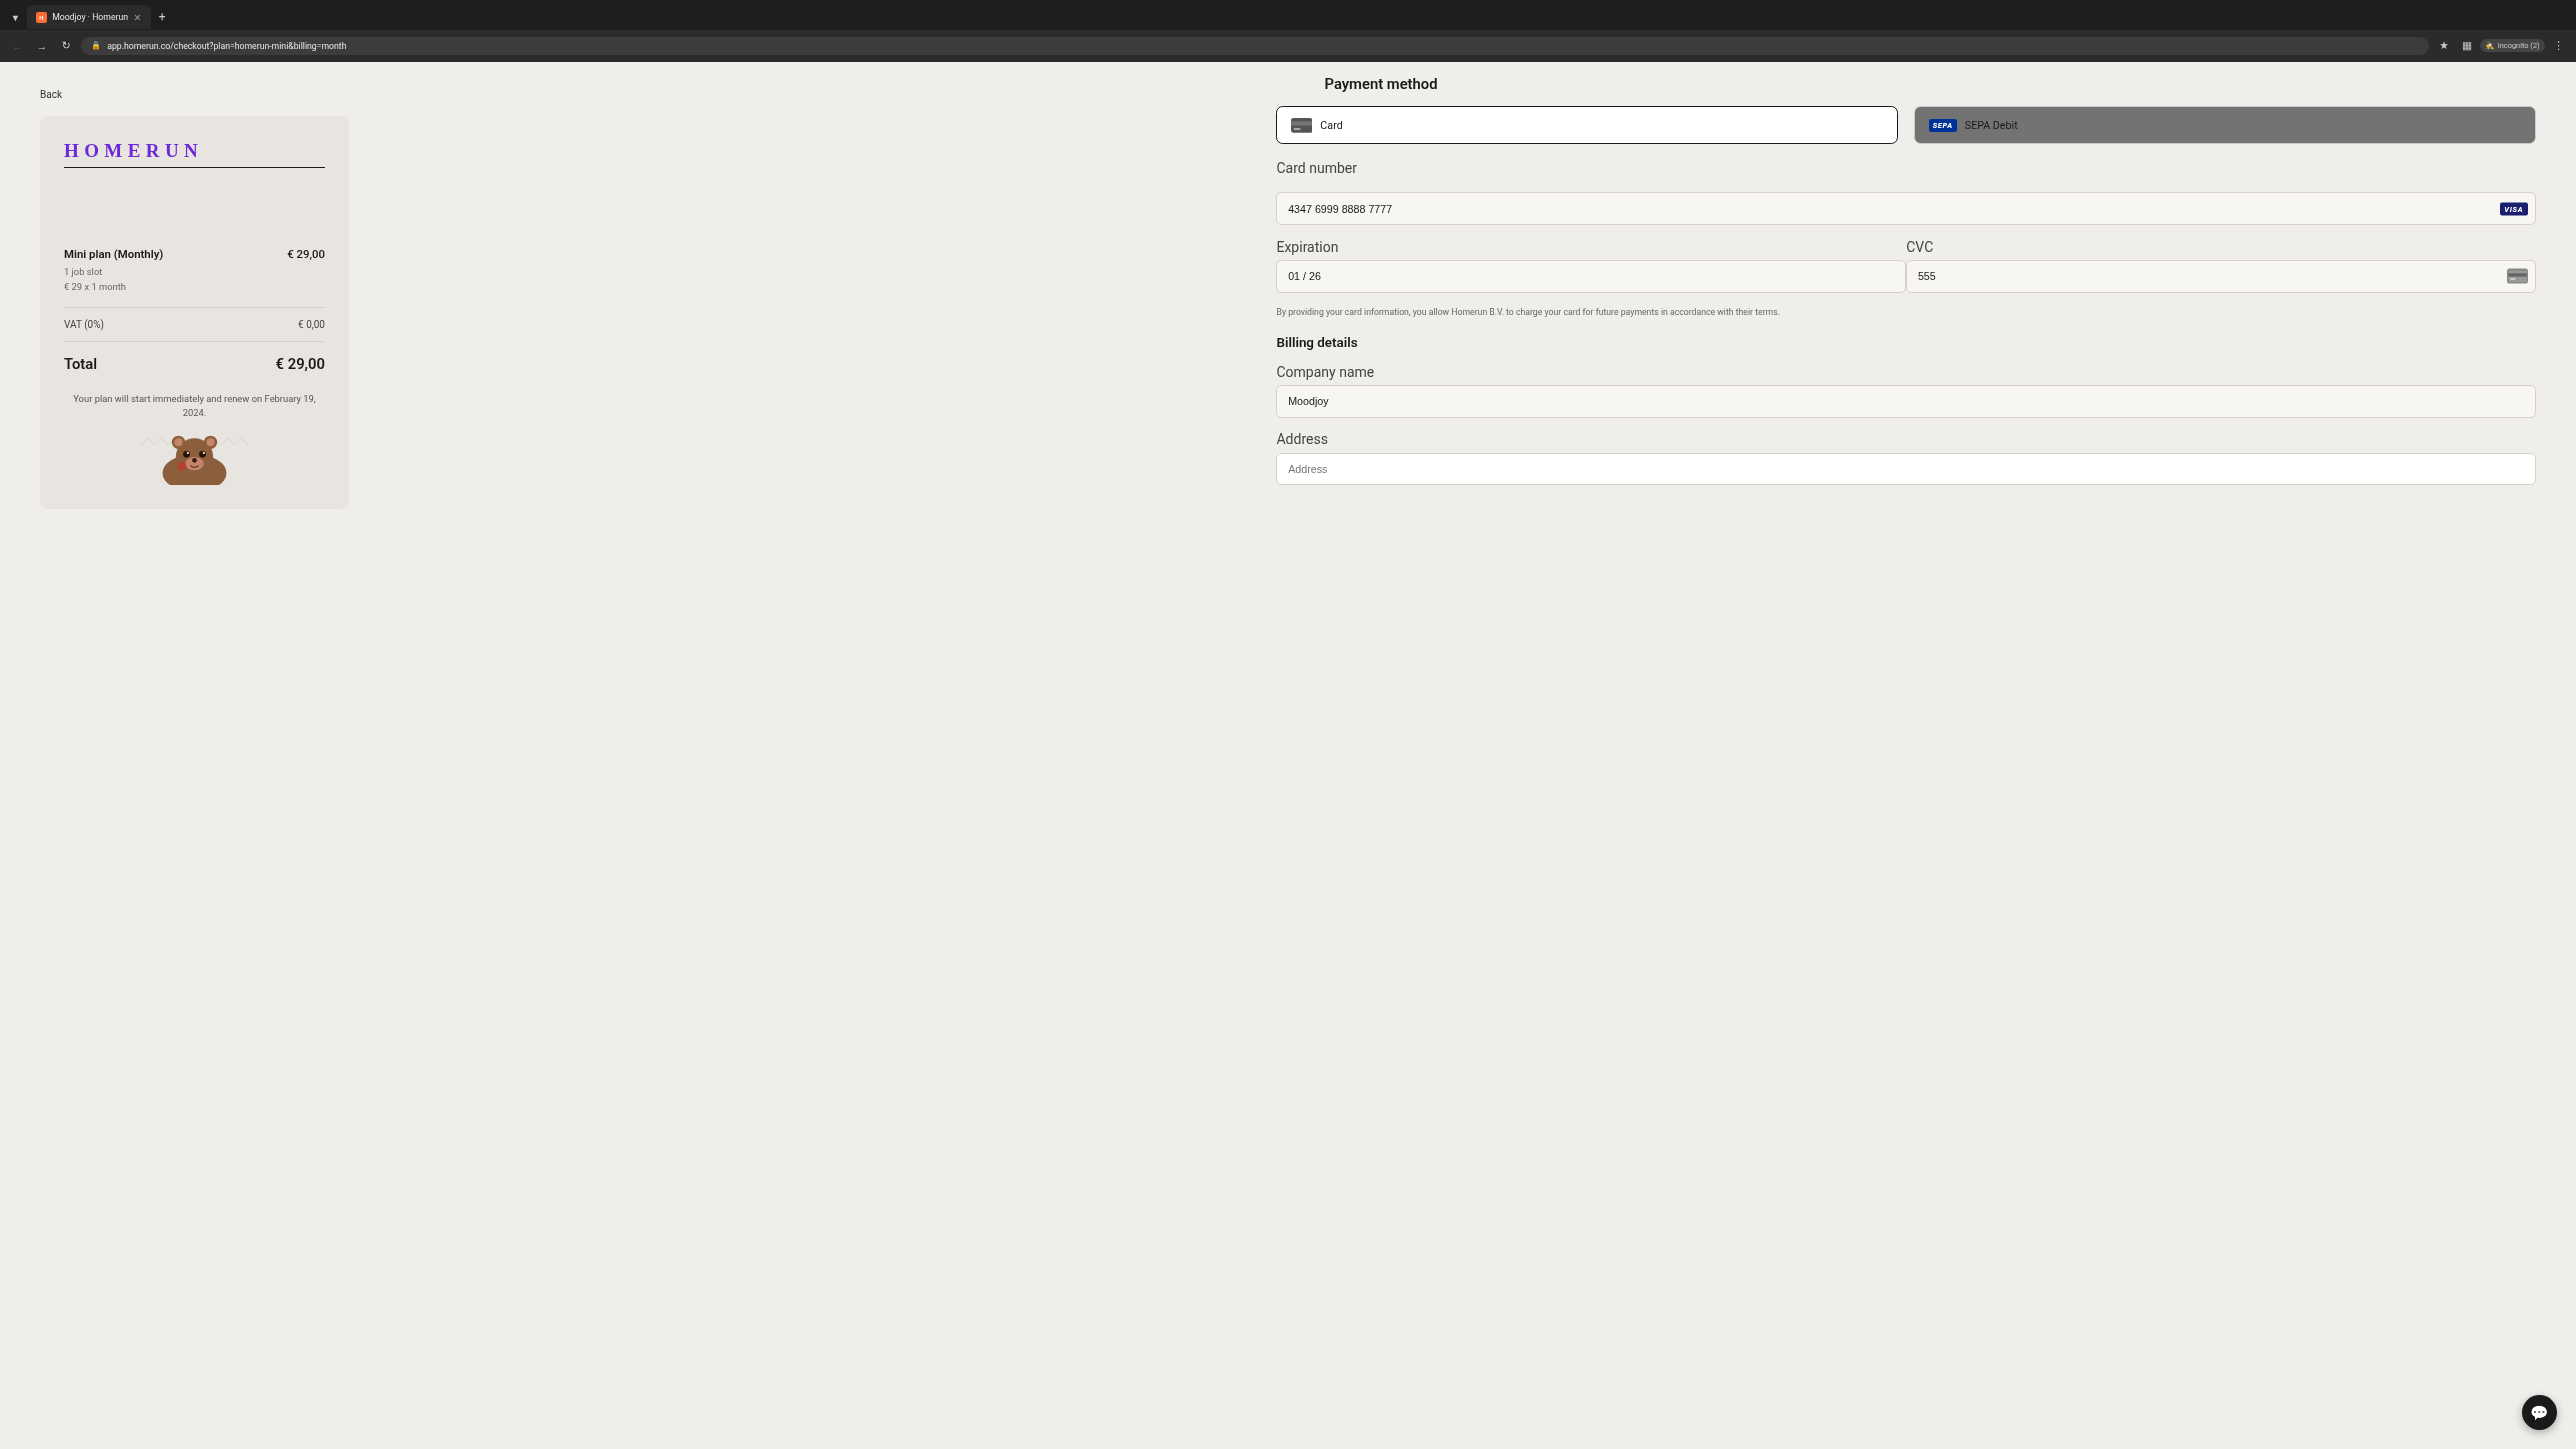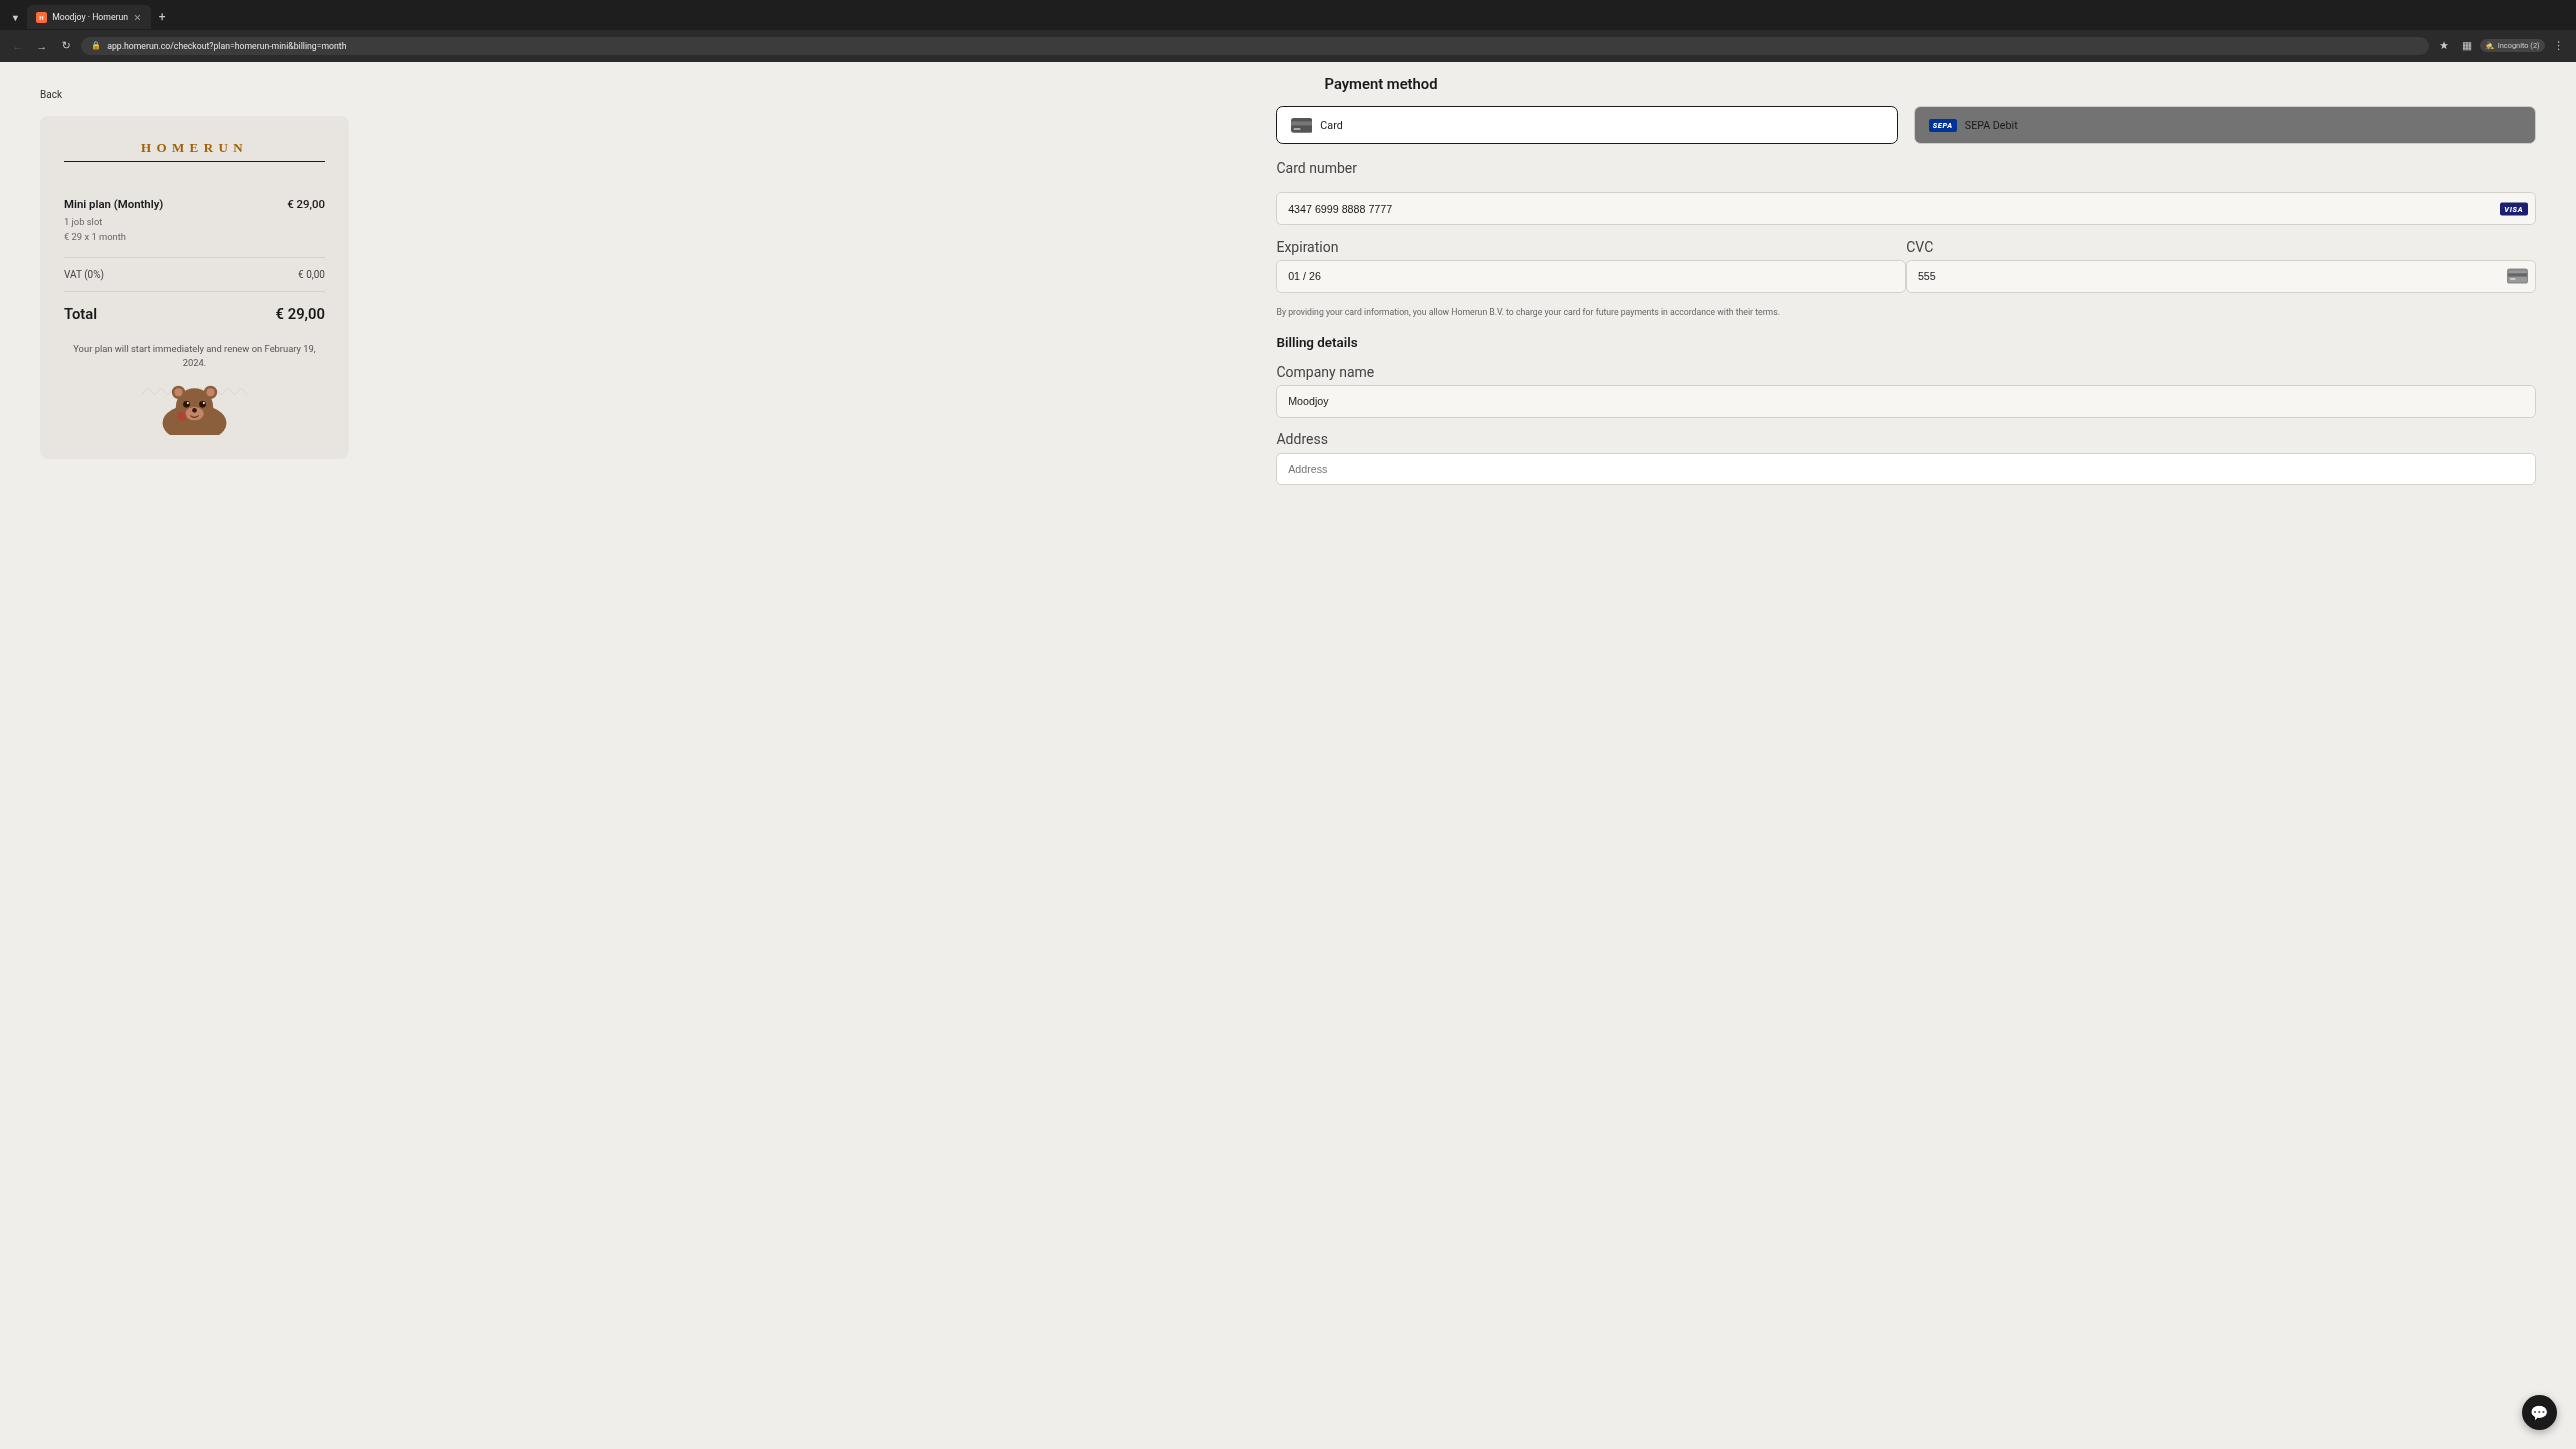--- a/index.html
+++ b/index.html
@@ -171,45 +171,46 @@
     }
 
     .order-card {
       background: #e8e5e0;
       border-radius: 8px;
       padding: 24px;
       max-width: 309px;
     }
 
     .homerun-logo {
-      text-align: center;
-      font-size: 13px;
+      text-align: left;
+      font-size: 19px;
       font-weight: 800;
       letter-spacing: 5.4px;
-      color: #a16207;
+      color: #6d28d9;
       margin-bottom: 5.4px;
       font-family: Georgia, serif;
     }
 
     .logo-underline {
       width: 100%;
       height: 1.3px;
       background: #1a1a1a;
       margin-bottom: 21.5px;
     }
 
     .order-item {
       padding: 13.4px 0;
       border-bottom: 0.7px solid #d4d0ca;
     }
 
     .order-row {
       display: flex;
       justify-content: space-between;
       align-items: center;
+      margin-top: 44px;
     }
 
     .order-plan-name {
       font-size: 11.4px;
       font-weight: 600;
       color: #1a1a1a;
     }
 
     .order-plan-price {
       font-size: 11.4px;

